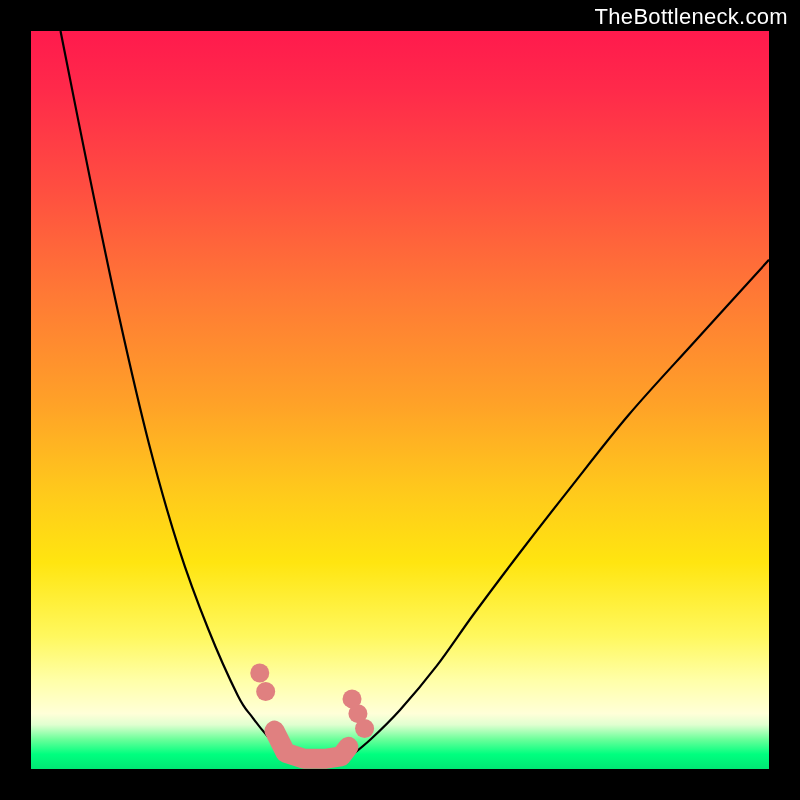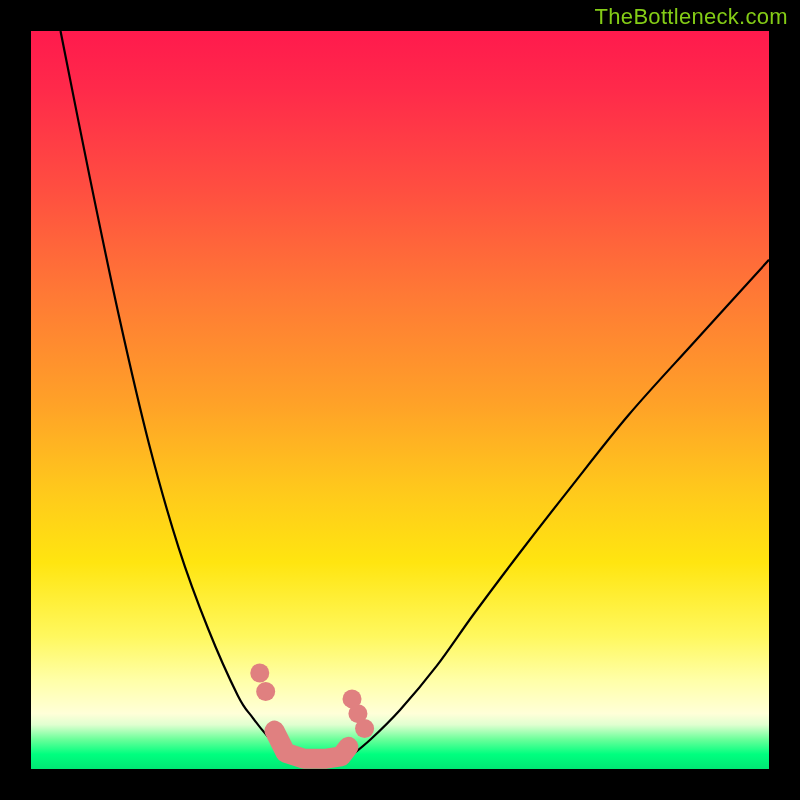--- a/index.html
+++ b/index.html
@@ -40,21 +40,21 @@
       #e0ffd0 94%,
       #6aff9a 96%,
       #00ff7f 98%,
       #00e874 100%
     );
   }
   .watermark {
     position: absolute;
     top: 4px;
     right: 12px;
-    color: #84cc16;
+    color: #ffffff;
     font-size: 22px;
     font-weight: 500;
     letter-spacing: 0.3px;
     user-select: none;
   }
   svg.curves {
     position: absolute;
     left: 31px;
     top: 31px;
     width: 738px;

